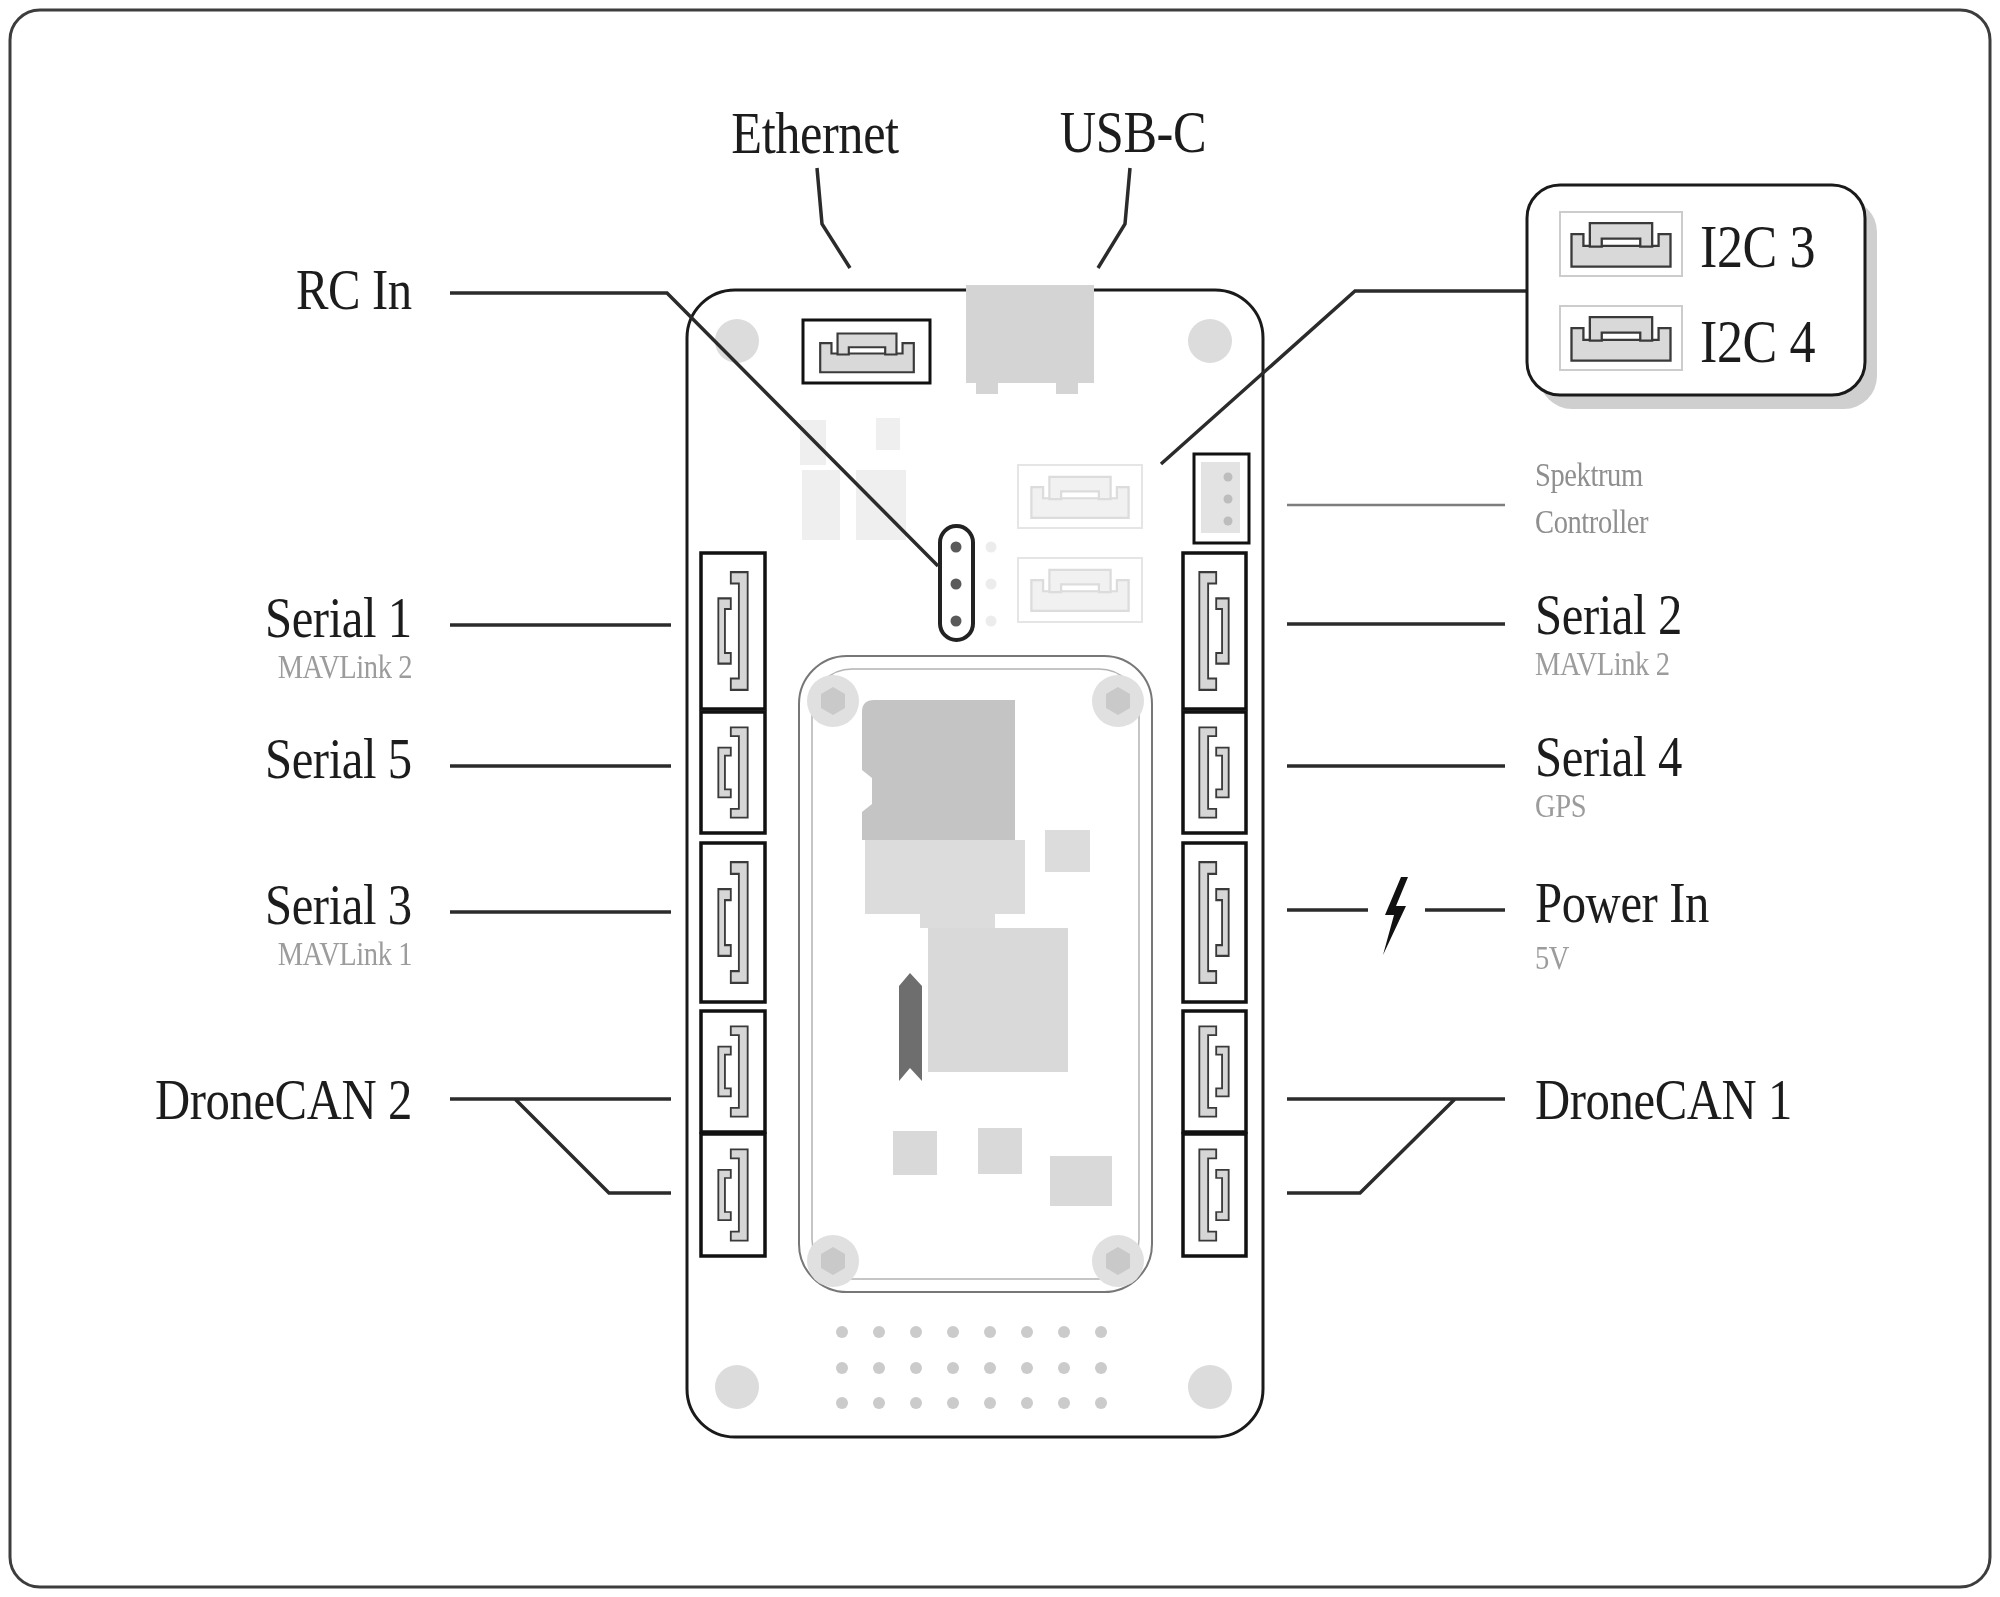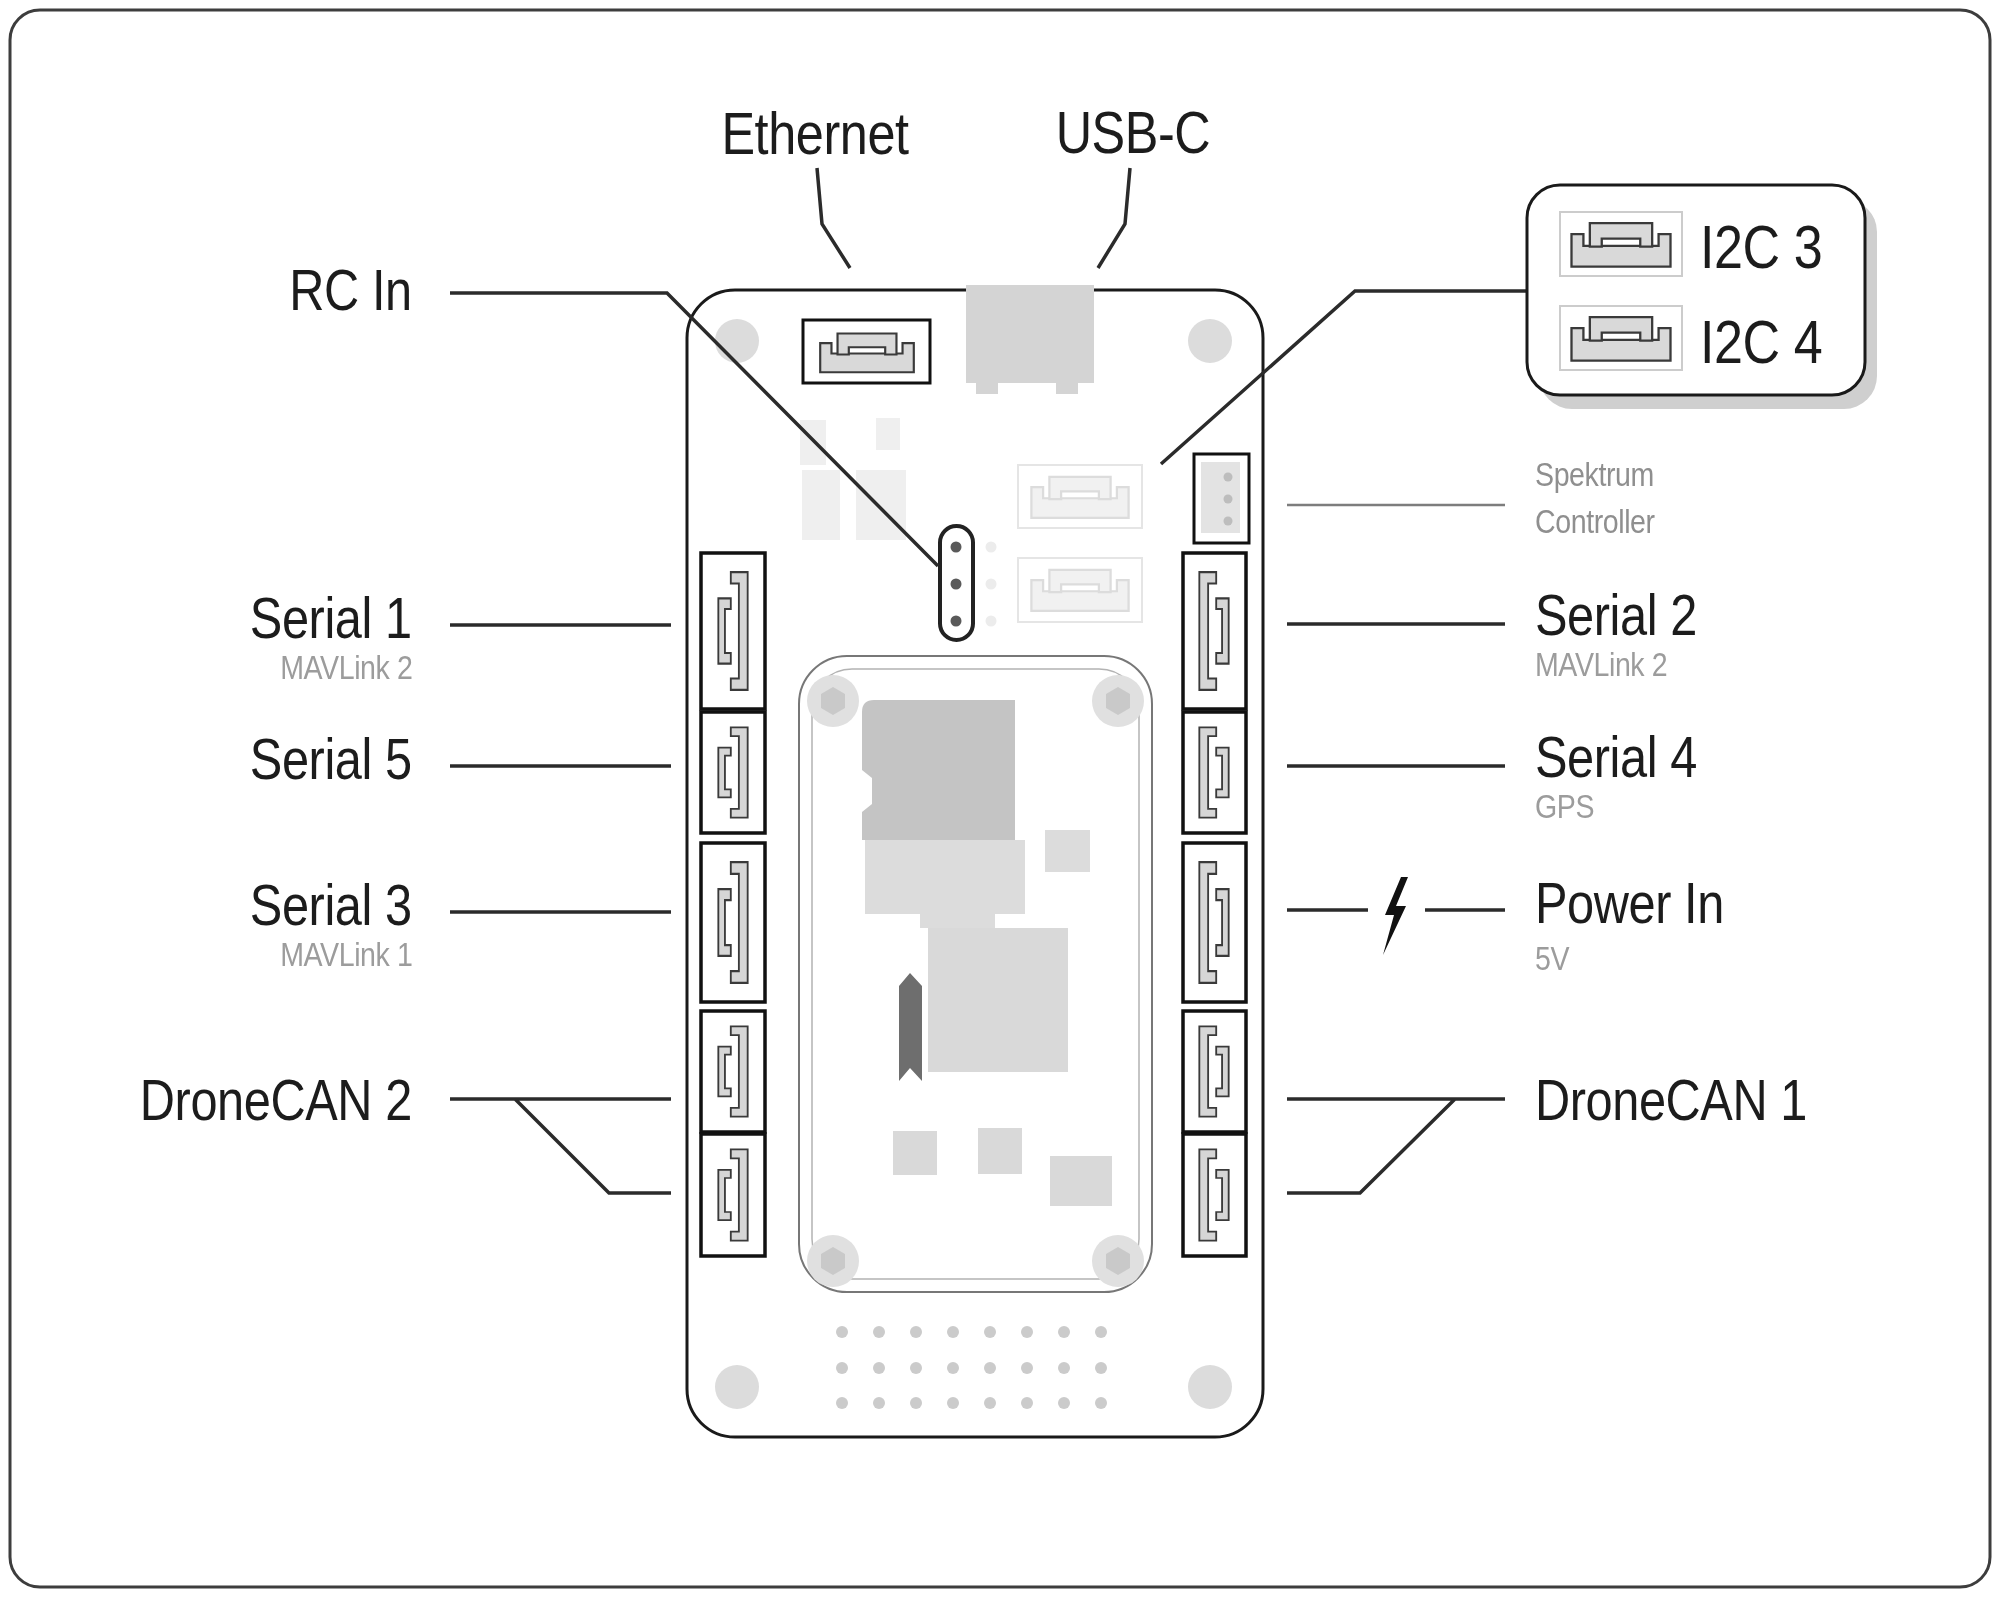--- a/index.html
+++ b/index.html
@@ -1,17 +1,17 @@
 <!DOCTYPE html>
 <html><head>
 <meta charset="utf-8">
 <style>
   html,body{margin:0;padding:0;background:#ffffff;}
   .canvas{position:relative;width:2000px;height:1597px;background:#fff;overflow:hidden;
-          font-family:Liberation Sans, sans-serif;}
+          font-family:Liberation Serif, serif;}
   svg{position:absolute;left:0;top:0;}
   .lbl{position:absolute;white-space:nowrap;color:#1c1c1c;letter-spacing:-0.5px;}
   .main{font-size:58px;}
   .big{font-size:62px;}
   .top{font-size:60px;}
   .sub{font-size:34px;color:#9c9c9c;}
   .gray2{font-size:34px;color:#8f8f8f;line-height:47px;white-space:normal;width:200px;}
   .anch-r{transform:translateY(-50%) scaleX(0.84);transform-origin:100% 50%;text-align:right;}
   .anch-l{transform:translateY(-50%) scaleX(0.84);transform-origin:0 50%;text-align:left;}
   .anch-c{transform:translate(-50%,-50%) scaleX(0.84);text-align:center;}

